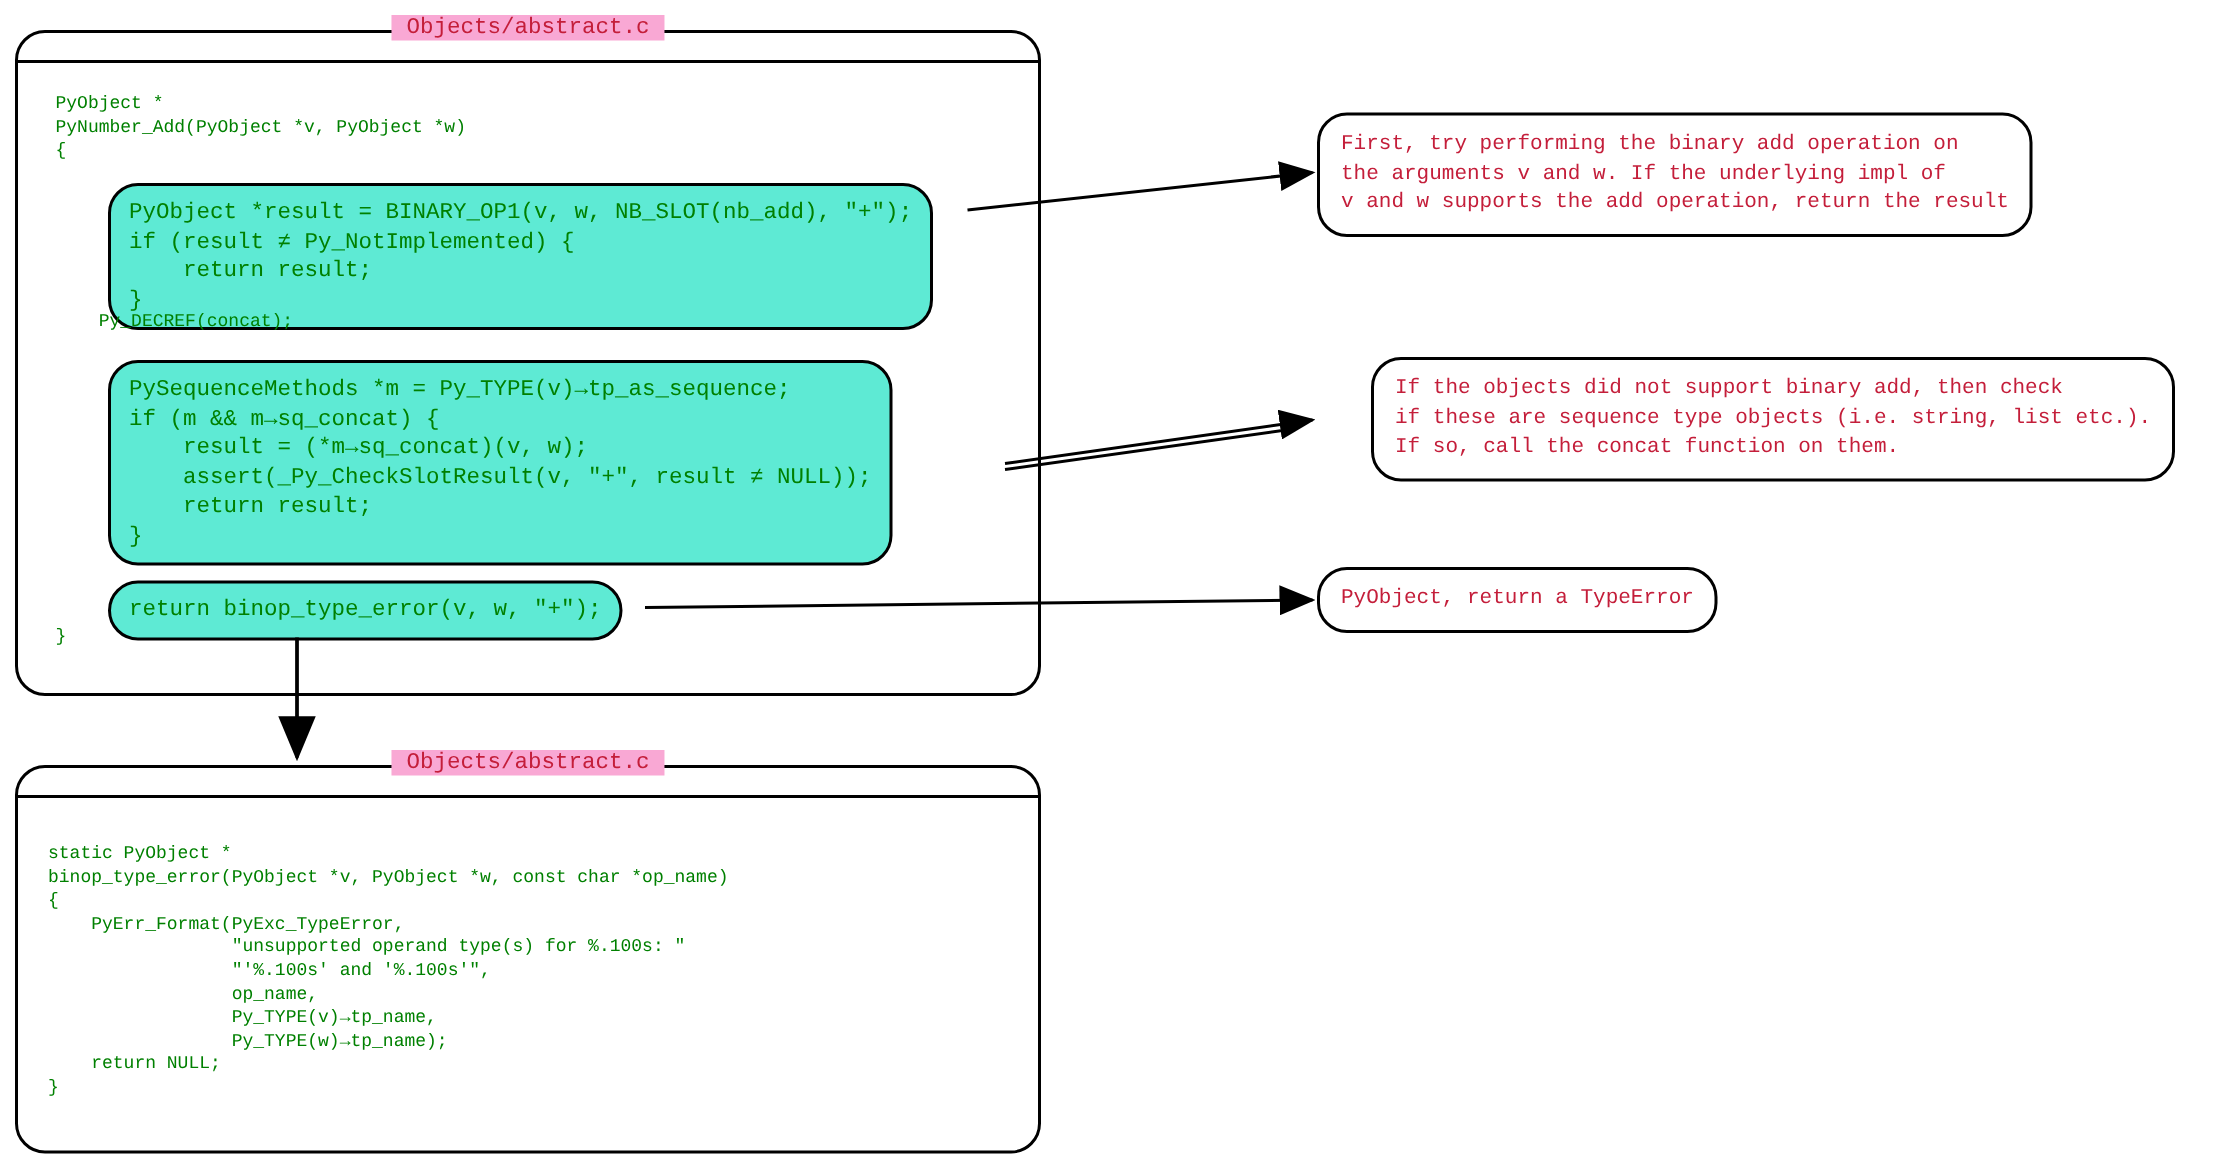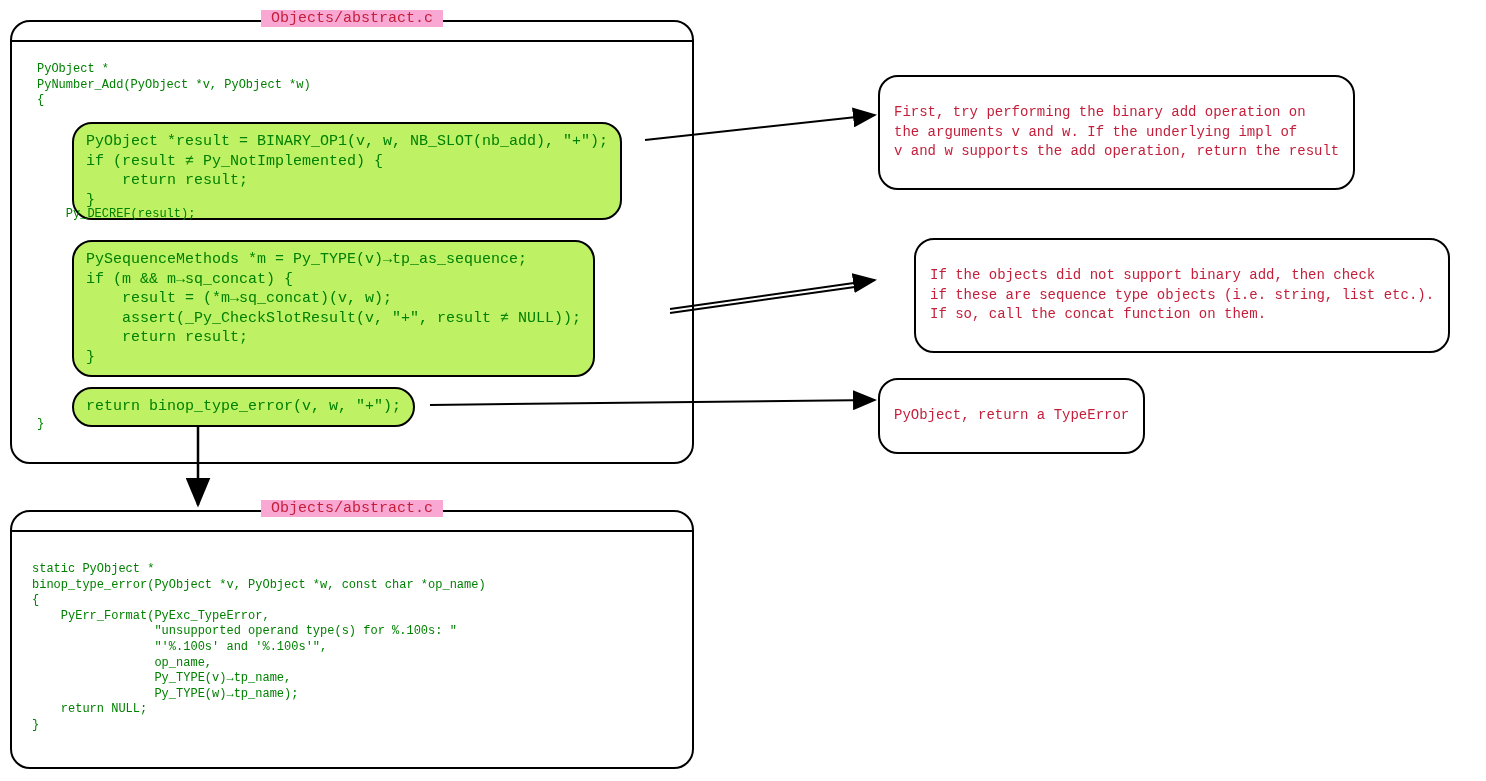--- a/index.html
+++ b/index.html
@@ -48,27 +48,27 @@
   .inner-box {
     position: absolute;
     border: 2px solid black;
     border-radius: 20px;
     padding: 8px 12px;
     color: #008000;
     font-family: 'Courier New', monospace;
     font-size: 15px;
     line-height: 1.3;
     white-space: pre;
-    background: #bef264;
+    background: #5eead4;
   }
   .note-box {
     position: absolute;
     border: 2px solid black;
     border-radius: 20px;
-    padding: 26px 14px;
+    padding: 10px 14px;
     color: #c41e3a;
     font-family: 'Courier New', monospace;
     font-size: 14px;
     line-height: 1.4;
     white-space: pre;
     background: white;
   }
   svg.arrows {
     position: absolute;
     top: 0;
@@ -84,21 +84,21 @@
   <div class="title-line"></div>
   <div class="code-content" style="left:25px; top:40px;">PyObject *
 PyNumber_Add(PyObject *v, PyObject *w)
 {</div>
 
   <div class="inner-box" style="left:60px; top:100px;">PyObject *result = BINARY_OP1(v, w, NB_SLOT(nb_add), "+");
 if (result ≠ Py_NotImplemented) {
     return result;
 }</div>
 
-  <div class="code-content" style="left:25px; top:185px;">    Py_DECREF(result);</div>
+  <div class="code-content" style="left:25px; top:185px;">    Py_DECREF(concat);</div>
 
   <div class="inner-box" style="left:60px; top:218px;">PySequenceMethods *m = Py_TYPE(v)→tp_as_sequence;
 if (m &amp;&amp; m→sq_concat) {
     result = (*m→sq_concat)(v, w);
     assert(_Py_CheckSlotResult(v, "+", result ≠ NULL));
     return result;
 }</div>
 
   <div class="inner-box" style="left:60px; top:365px;">return binop_type_error(v, w, "+");</div>
 

